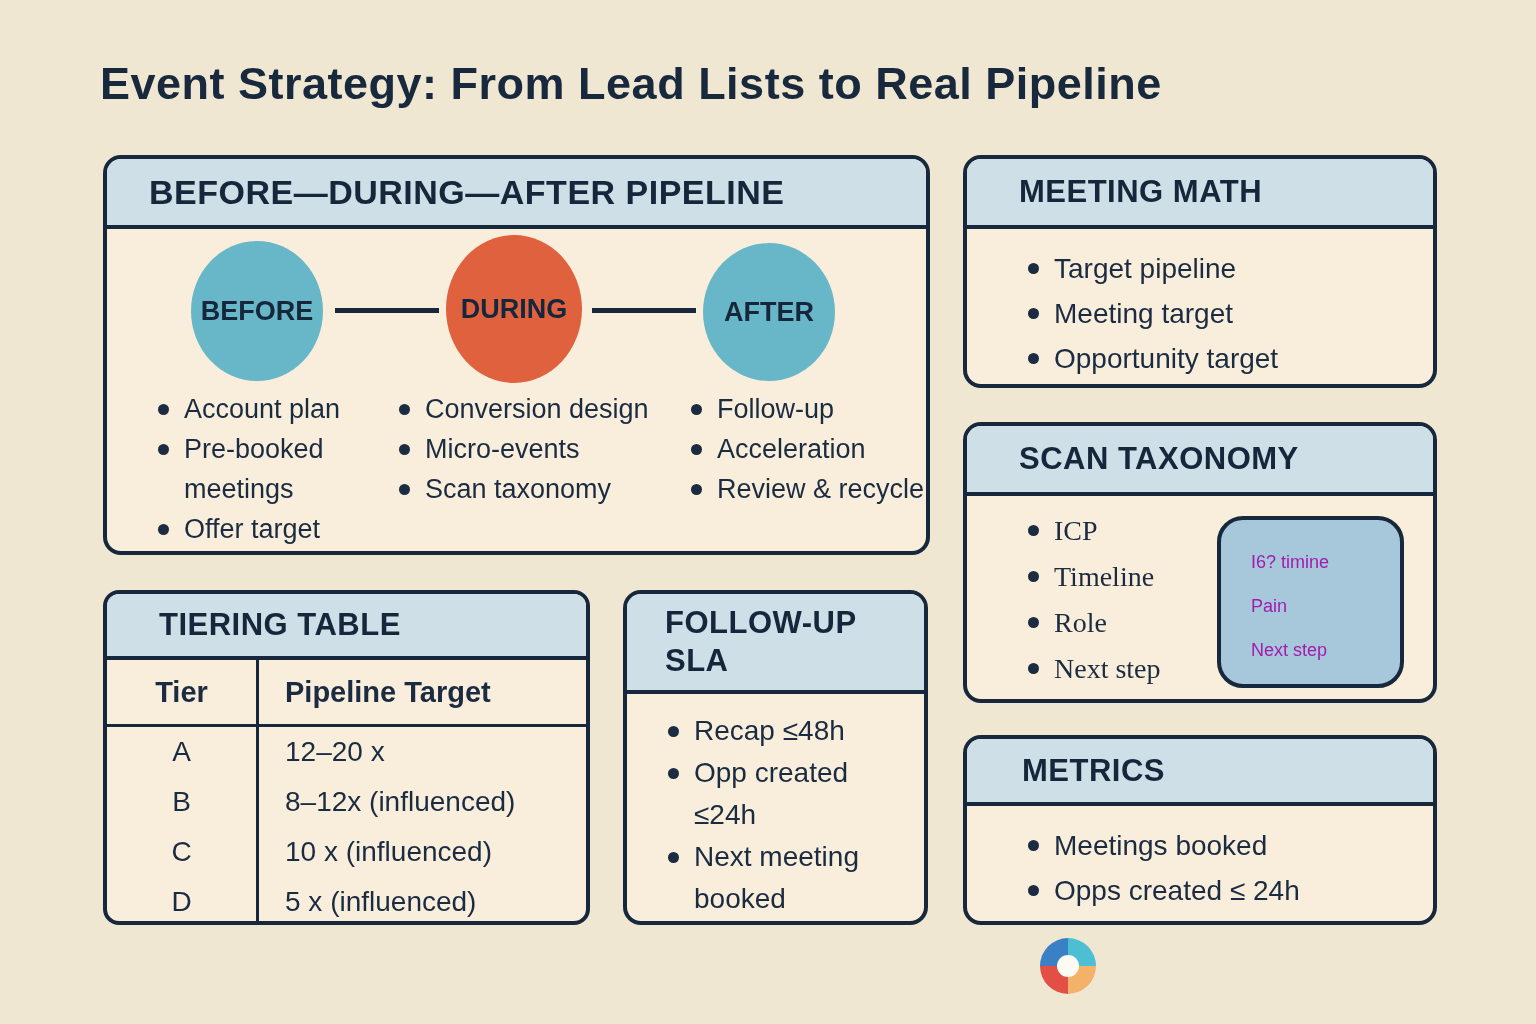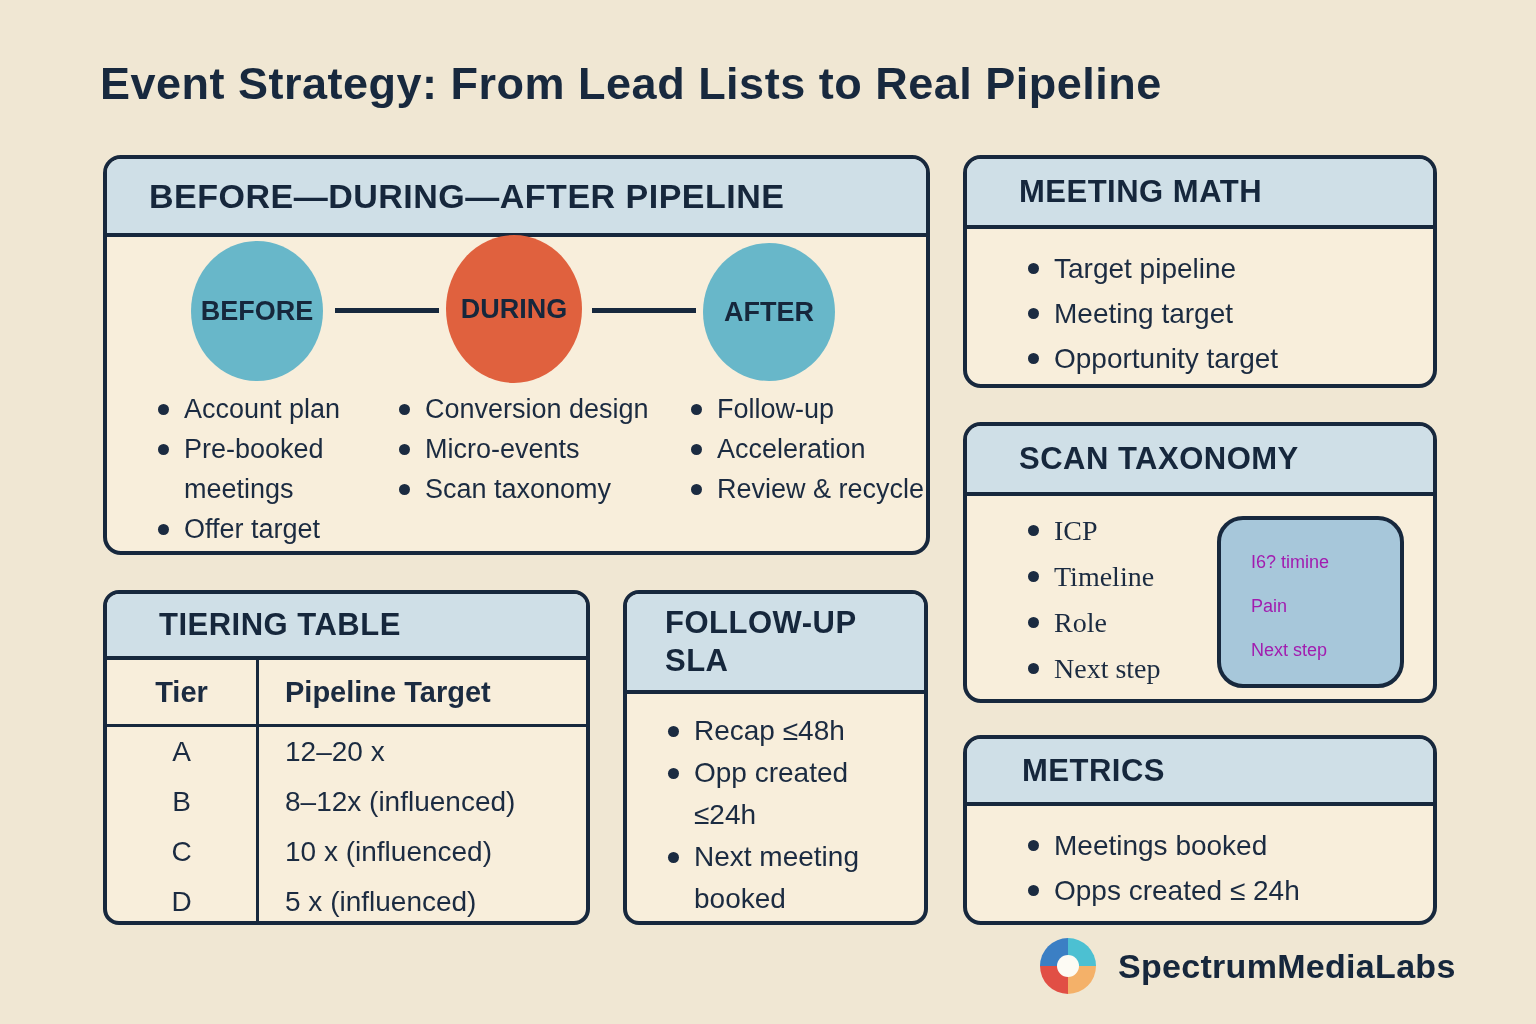--- a/index.html
+++ b/index.html
@@ -17,21 +17,21 @@
     position: absolute; background: #f8eedb;
     border: 4px solid #17283d; border-radius: 18px; overflow: hidden;
   }
   .panel-header {
     display: flex; align-items: center;
     background: #cfdfe7; border-bottom: 4px solid #17283d;
     font-weight: bold; color: #16273c; letter-spacing: 0.5px;
   }
   
   .panel-pipeline { left: 103px; top: 155px; width: 827px; height: 400px; }
-  .panel-pipeline .panel-header { height: 78px; padding-left: 42px; font-size: 34px; }
+  .panel-pipeline .panel-header { height: 70px; padding-left: 42px; font-size: 34px; }
   .stage-circle {
     position: absolute; display: flex; align-items: center; justify-content: center;
     border-radius: 50%; font-weight: bold; font-size: 27px; color: #16273c;
   }
   .stage-before { left: 84px;  top: 82px; width: 132px; height: 140px; background: #68b7c9; }
   .stage-during { left: 339px; top: 76px; width: 136px; height: 148px; background: #e0613e; }
   .stage-after  { left: 596px; top: 84px; width: 132px; height: 138px; background: #68b7c9; }
   .connector { position: absolute; height: 5px; background: #17283d; top: 149px; }
   .connector-1 { left: 228px; width: 104px; }
   .connector-2 { left: 485px; width: 104px; }
@@ -75,21 +75,21 @@
   .panel-metrics ul.blist li::before { top: 17px; }
   
   .panel-tiering { left: 103px; top: 590px; width: 487px; height: 335px; border-radius: 16px; }
   .panel-tiering .panel-header { height: 66px; padding-left: 52px; font-size: 31px; }
   .tier-grid { display: grid; grid-template-columns: 152px 1fr; grid-template-rows: 67px 50px 50px 50px 50px; height: 265px; }
   .tier-cell { display: flex; align-items: center; font-size: 28px; color: #1b2b41; }
   .tier-col1 { justify-content: center; border-right: 3px solid #17283d; }
   .tier-head { font-weight: bold; border-bottom: 3px solid #17283d; font-size: 29px; }
   .tier-target { padding-left: 26px; }
   
-  .panel-sla { left: 623px; top: 590px; width: 305px; height: 335px; border-radius: 16px; }
+  .panel-sla { left: 623px; top: 590px; width: 305px; height: 335px; }
   .panel-sla .panel-header { height: 100px; padding-left: 38px; font-size: 31px; line-height: 38px; }
   .panel-sla .panel-header span { display: block; max-width: 205px; }
   .panel-sla ul.blist { position: absolute; left: 35px; top: 116px; width: 212px; }
   .panel-sla ul.blist li { font-size: 28px; line-height: 42px; }
   .panel-sla ul.blist li::before { top: 16px; }
   
   .brand { position: absolute; left: 1040px; top: 938px; display: flex; align-items: center; }
   .brand-logo {
     position: relative; width: 56px; height: 56px; border-radius: 50%;
     background: conic-gradient(#4cc0d2 0 25%, #f4b169 0 50%, #e14f45 0 75%, #3b7fc4 0 100%);
@@ -201,16 +201,15 @@
     </div>
     <ul class="blist">
       <li>Recap ≤48h</li>
       <li>Opp created ≤24h</li>
       <li>Next meeting booked</li>
     </ul>
   </section>
 
   <div class="brand">
     <div class="brand-logo"></div>
-    <div class="brand-name">SpectrumMediaLabs</div>
   </div>
 
 </div>
 
 </body></html>

